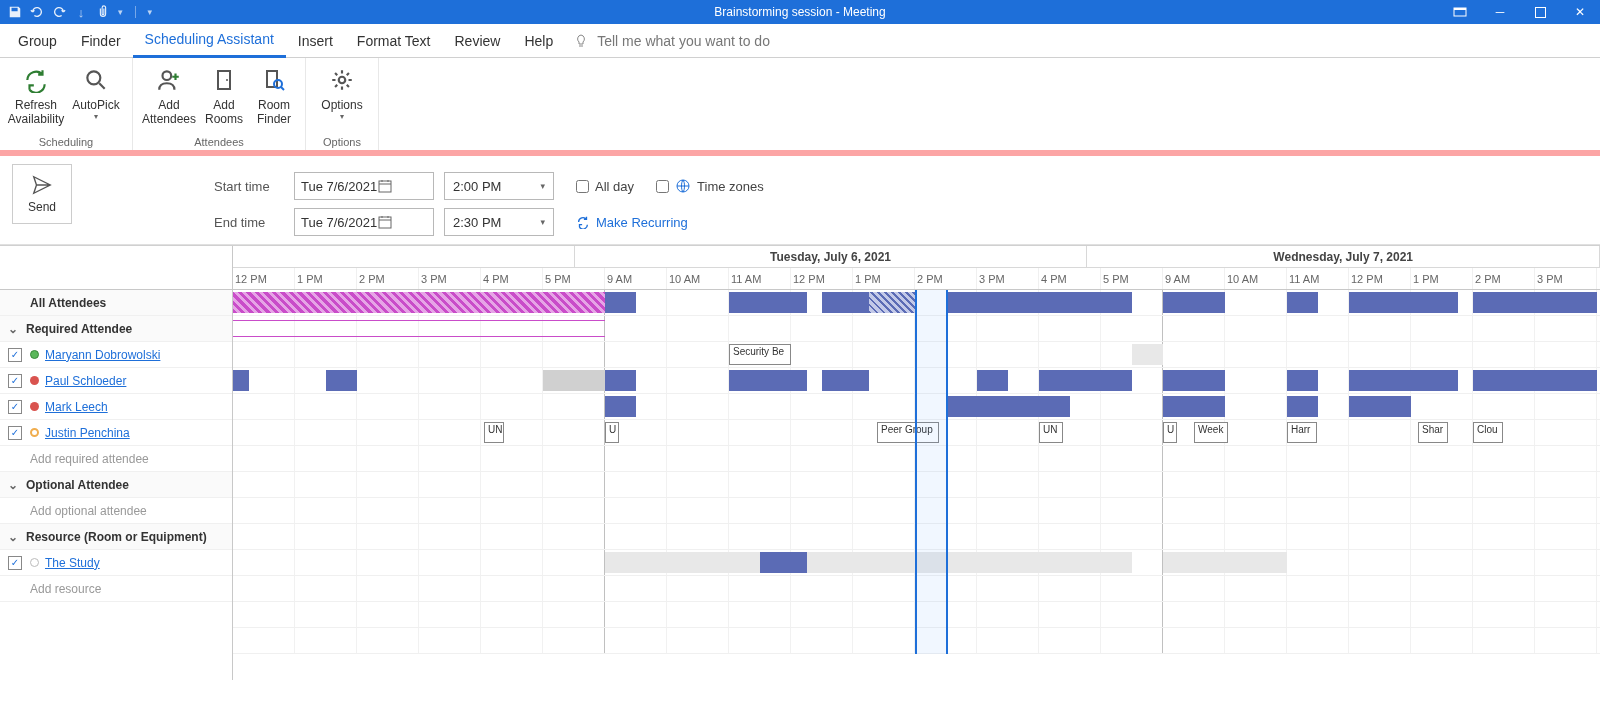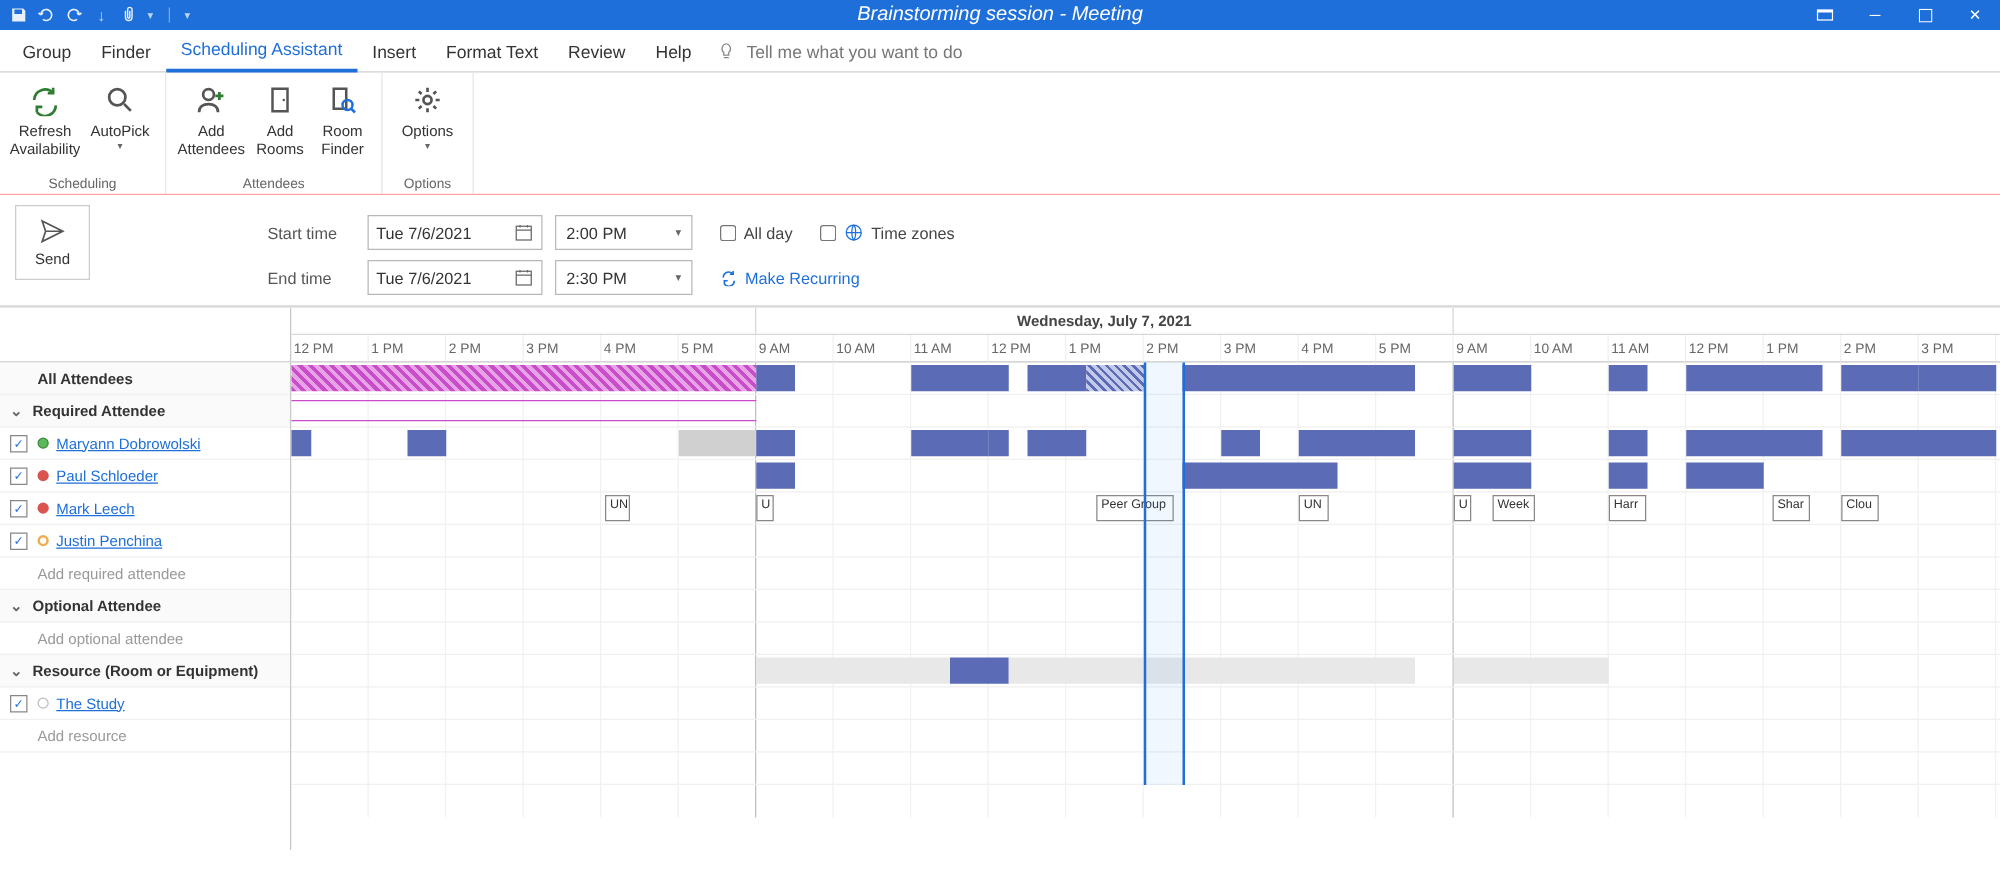--- a/index.html
+++ b/index.html
@@ -2,47 +2,47 @@
 <html><head>
 <meta charset="utf-8">
 <style>
 * { margin: 0; padding: 0; box-sizing: border-box; font-family: "Segoe UI", sans-serif; }
 body { background: #fff; font-size: 13px; color: #333; overflow: hidden; }
 
 
 .title-bar { background: #1e6fd9; color: #fff; height: 24px; display: flex; align-items: center; position: relative; }
 .title-bar .qat { display: flex; align-items: center; gap: 8px; padding: 0 8px; }
 .title-bar .qat .icon { width: 14px; height: 14px; display: inline-flex; align-items: center; justify-content: center; opacity: 0.9; }
-.title-bar .title { position: absolute; left: 50%; transform: translateX(-50%); font-size: 16px; font-style: italic; }
+.title-bar .title { position: absolute; left: 50%; transform: translateX(-50%); font-size: 12px; }
 .title-bar .win-controls { position: absolute; right: 0; display: flex; }
 .title-bar .win-controls div { width: 40px; height: 24px; display: flex; align-items: center; justify-content: center; font-size: 12px; }
 
 
 .menu-tabs { display: flex; align-items: center; height: 34px; border-bottom: 1px solid #d0d0d0; padding: 0 6px; }
 .menu-tabs .tab { padding: 0 12px; height: 34px; display: flex; align-items: center; font-size: 14px; color: #333; cursor: pointer; }
 .menu-tabs .tab.active { border-bottom: 3px solid #1e6fd9; color: #1e6fd9; font-weight: 500; }
 .menu-tabs .tell-me { display: flex; align-items: center; gap: 8px; margin-left: 8px; color: #777; font-size: 14px; }
 .menu-tabs .bulb { width: 16px; height: 16px; }
 
 
-.ribbon { display: flex; height: 98px; border-bottom: 1px solid #fca5a5; }
+.ribbon { display: flex; height: 98px; border-bottom: 6px solid #fca5a5; }
 .ribbon-group { display: flex; flex-direction: column; align-items: center; padding: 4px 6px 0; border-right: 1px solid #e8e8e8; }
 .ribbon-group .buttons { display: flex; flex: 1; align-items: flex-start; }
 .ribbon-btn { display: flex; flex-direction: column; align-items: center; justify-content: flex-start; width: 60px; padding: 4px 2px; font-size: 12px; color: #333; text-align: center; cursor: pointer; }
 .ribbon-btn .ic { width: 28px; height: 28px; margin-bottom: 4px; display: flex; align-items: center; justify-content: center; }
 .ribbon-group .label { font-size: 11px; color: #666; padding-bottom: 2px; }
 
 
 .form-area { display: flex; padding: 8px 0; border-bottom: 1px solid #e0e0e0; }
 .send-btn { width: 60px; height: 60px; border: 1px solid #ccc; margin: 0 12px; display: flex; flex-direction: column; align-items: center; justify-content: center; font-size: 12px; cursor: pointer; background: #fff; }
 .send-btn svg { width: 22px; height: 22px; margin-bottom: 4px; }
 .form-rows { display: flex; flex-direction: column; gap: 8px; margin-left: 130px; padding-top: 8px; }
 .form-row { display: flex; align-items: center; gap: 10px; }
 .form-row .lbl { width: 70px; font-size: 13px; color: #555; }
-.date-input { display: flex; align-items: center; border: 1px solid #b8b8b8; height: 28px; width: 140px; padding: 0 6px; justify-content: space-between; background: #fff; }
+.date-input { display: flex; align-items: center; border: 1px solid #b8b8b8; height: 28px; width: 140px; padding: 0 6px; background: #fff; }
 .time-select { display: flex; align-items: center; border: 1px solid #b8b8b8; height: 28px; width: 110px; padding: 0 8px; justify-content: space-between; background: #fff; }
 .chk-row { display: flex; align-items: center; gap: 6px; font-size: 13px; color: #444; margin-left: 12px; }
 .link-btn { color: #1e6fd9; font-size: 13px; display: flex; align-items: center; gap: 6px; cursor: pointer; margin-left: 12px; }
 
 
 .schedule { display: flex; height: calc(100vh - 268px); border-top: 1px solid #d0d0d0; }
 .attendee-col { width: 233px; flex-shrink: 0; border-right: 1px solid #c8c8c8; }
 .grid-col { flex: 1; overflow: hidden; position: relative; }
 
 .day-header { height: 22px; border-bottom: 1px solid #d8d8d8; display: flex; font-size: 12px; }
@@ -322,20 +322,21 @@
       <span class="status" style="background:#fff;border:1px solid #bbb"></span>
       <span class="name">The Study</span>
     </div>
     <div class="att-row placeholder">Add resource</div>
   </div>
 
   <div class="grid-col">
 
     <div class="day-header">
       <div class="day-cell" style="width:372px"></div>
+      <div class="day-cell" style="width:558px">Tuesday, July 6, 2021</div>
       <div class="day-cell" style="width:558px">Wednesday, July 7, 2021</div>
     </div>
 
     <div class="time-header" id="time-header">
         <div class="time-cell">12 PM</div>
         <div class="time-cell">1 PM</div>
         <div class="time-cell">2 PM</div>
         <div class="time-cell">3 PM</div>
         <div class="time-cell">4 PM</div>
         <div class="time-cell">5 PM</div>
@@ -397,20 +398,24 @@
         <div class="busy-block" style="left:1116px;width:109px"></div>
         <div class="busy-block" style="left:1240px;width:62px"></div>
         <div class="busy-block" style="left:1302px;width:62px"></div>
       </div>
 
       <div class="grid-row">
         <div class="thin-line" style="top:4px;width:372px"></div>
         <div class="thin-line" style="top:20px;width:372px"></div>
       </div>
 
+      <div class="grid-row">
+        <div class="evt-box" style="left:496px;width:62px">Security Be</div>
+        <div class="busy-block light" style="left:899px;width:31px"></div>
+      </div>
 
       <div class="grid-row">
         <div class="busy-block" style="left:0;width:16px"></div>
         <div class="busy-block" style="left:93px;width:31px"></div>
         <div class="busy-block outofoffice" style="left:310px;width:62px"></div>
         <div class="busy-block" style="left:372px;width:31px"></div>
         <div class="busy-block" style="left:496px;width:62px"></div>
         <div class="busy-block" style="left:558px;width:16px"></div>
         <div class="busy-block" style="left:589px;width:47px"></div>
         <div class="busy-block" style="left:744px;width:31px"></div>

